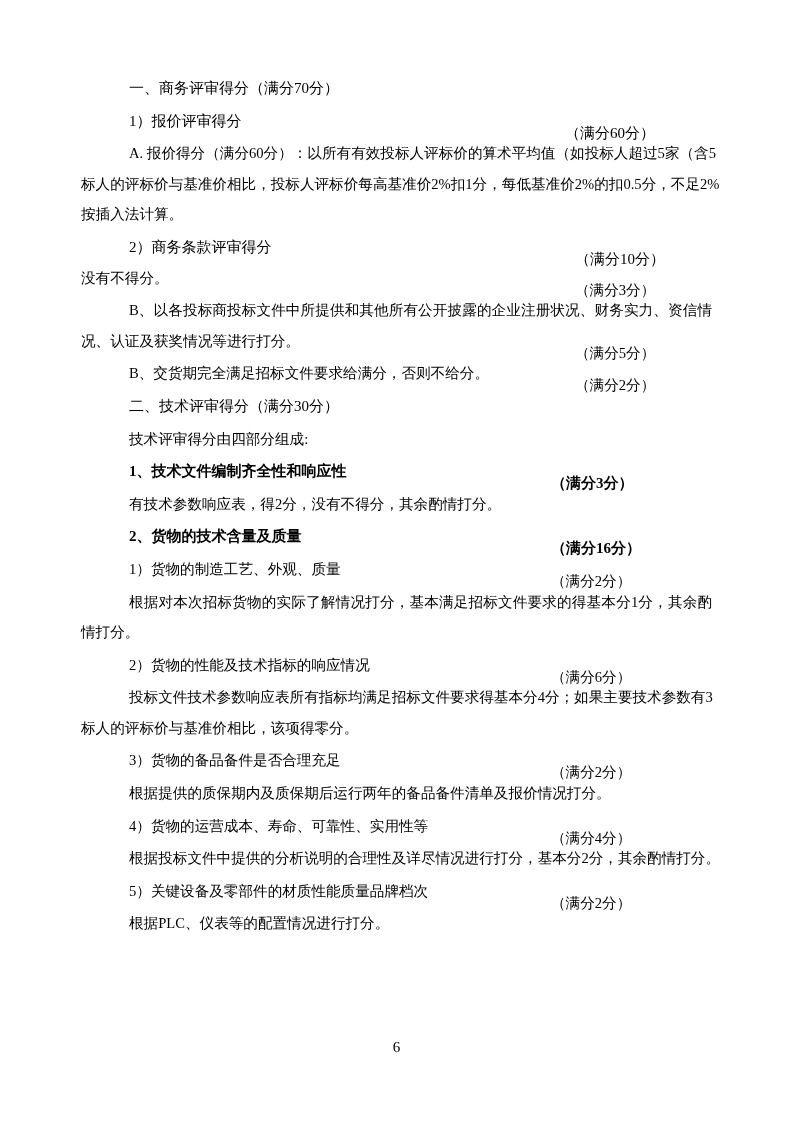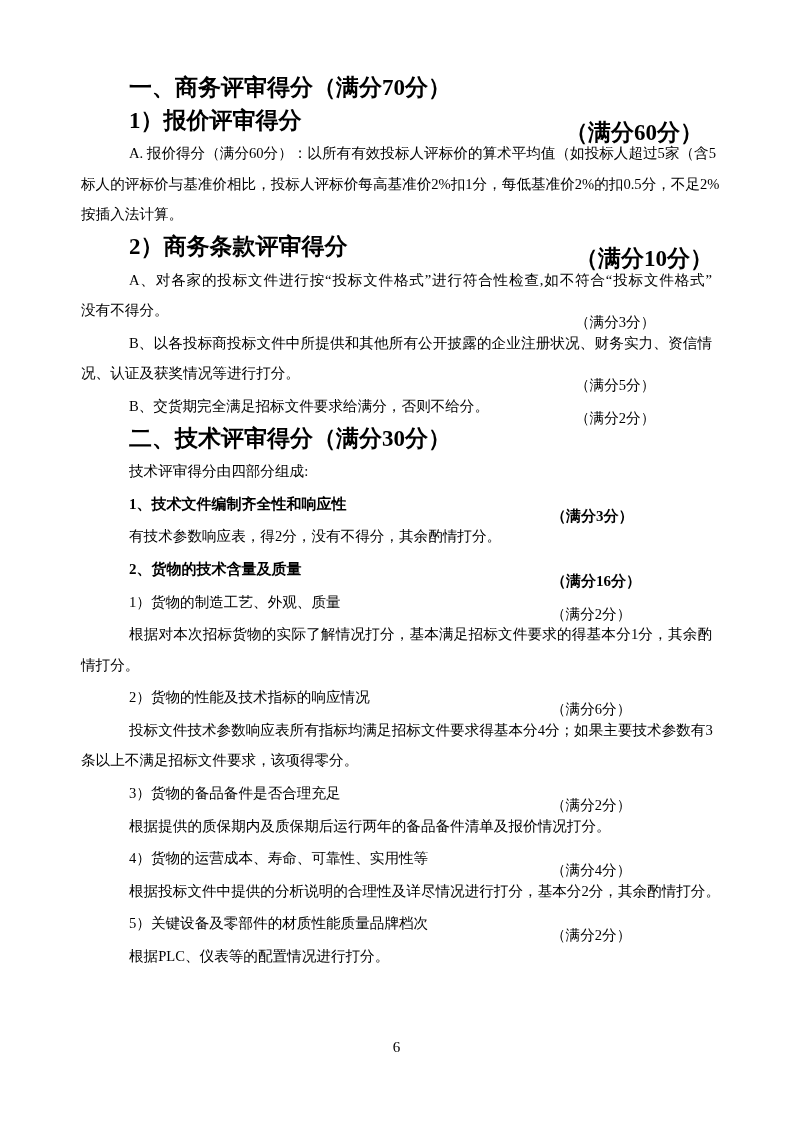--- a/index.html
+++ b/index.html
@@ -21,21 +21,21 @@
     position:relative;
     height:30.6px;
     line-height:30.6px;
     font-size:14.6px;
     white-space:nowrap;
   }
   .line.indent{
     margin-top:2px;
     padding-left:48px;
   }
-  .line.h1{font-weight:bold;font-size:23px;}
+  .line.h1{font-weight:normal;font-size:15px;}
   .line.h2{font-weight:bold;font-size:15px;}
   .line.just{
     text-align:justify;
     text-align-last:justify;
     text-justify:inter-ideograph;
   }
   .score{
     position:absolute;
     top:12px;
   }
@@ -55,36 +55,35 @@
 <body>
 
 <div class="page">
   <div class="content" id="lines-container">
       <div class="line h1 indent"><span class="text">一、商务评审得分（满分70分）</span></div>
       <div class="line h1 indent"><span class="text">1）报价评审得分</span><span class="score pos-a">（满分60分）</span></div>
       <div class="line body indent just"><span class="text">A. 报价得分（满分60分）：以所有有效投标人评标价的算术平均值（如投标人超过5家（含5</span></div>
       <div class="line body just"><span class="text">标人的评标价与基准价相比，投标人评标价每高基准价2%扣1分，每低基准价2%的扣0.5分，不足2%</span></div>
       <div class="line body"><span class="text">按插入法计算。</span></div>
       <div class="line h1 indent"><span class="text">2）商务条款评审得分</span><span class="score pos-b">（满分10分）</span></div>
-      <div class="line body indent just"><span class="text">A、对各家的投标文件进行按“投标文件格式”进行符合性检查,如不符合“投标文件格式”</span></div>
       <div class="line body"><span class="text">没有不得分。</span><span class="score pos-b">（满分3分）</span></div>
       <div class="line body indent just"><span class="text">B、以各投标商投标文件中所提供和其他所有公开披露的企业注册状况、财务实力、资信情</span></div>
       <div class="line body"><span class="text">况、认证及获奖情况等进行打分。</span><span class="score pos-b">（满分5分）</span></div>
       <div class="line body indent"><span class="text">B、交货期完全满足招标文件要求给满分，否则不给分。</span><span class="score pos-b">（满分2分）</span></div>
       <div class="line h1 indent"><span class="text">二、技术评审得分（满分30分）</span></div>
       <div class="line body indent"><span class="text">技术评审得分由四部分组成:</span></div>
       <div class="line h2 indent"><span class="text">1、技术文件编制齐全性和响应性</span><span class="score pos-c">（满分3分）</span></div>
       <div class="line body indent"><span class="text">有技术参数响应表，得2分，没有不得分，其余酌情打分。</span></div>
       <div class="line h2 indent"><span class="text">2、货物的技术含量及质量</span><span class="score pos-c">（满分16分）</span></div>
       <div class="line body indent"><span class="text">1）货物的制造工艺、外观、质量</span><span class="score pos-c">（满分2分）</span></div>
       <div class="line body indent just"><span class="text">根据对本次招标货物的实际了解情况打分，基本满足招标文件要求的得基本分1分，其余酌</span></div>
       <div class="line body"><span class="text">情打分。</span></div>
       <div class="line body indent"><span class="text">2）货物的性能及技术指标的响应情况</span><span class="score pos-c">（满分6分）</span></div>
       <div class="line body indent just"><span class="text">投标文件技术参数响应表所有指标均满足招标文件要求得基本分4分；如果主要技术参数有3</span></div>
-      <div class="line body"><span class="text">条以上不满足招标文件要求，该项得零分。</span></div>
+      <div class="line body"><span class="text">标人的评标价与基准价相比，该项得零分。</span></div>
       <div class="line body indent"><span class="text">3）货物的备品备件是否合理充足</span><span class="score pos-c">（满分2分）</span></div>
       <div class="line body indent"><span class="text">根据提供的质保期内及质保期后运行两年的备品备件清单及报价情况打分。</span></div>
       <div class="line body indent"><span class="text">4）货物的运营成本、寿命、可靠性、实用性等</span><span class="score pos-c">（满分4分）</span></div>
       <div class="line body indent just"><span class="text">根据投标文件中提供的分析说明的合理性及详尽情况进行打分，基本分2分，其余酌情打分。</span></div>
       <div class="line body indent"><span class="text">5）关键设备及零部件的材质性能质量品牌档次</span><span class="score pos-c">（满分2分）</span></div>
       <div class="line body indent"><span class="text">根据PLC、仪表等的配置情况进行打分。</span></div>
     </div>
   <div class="page-number">6</div>
 </div>
 

